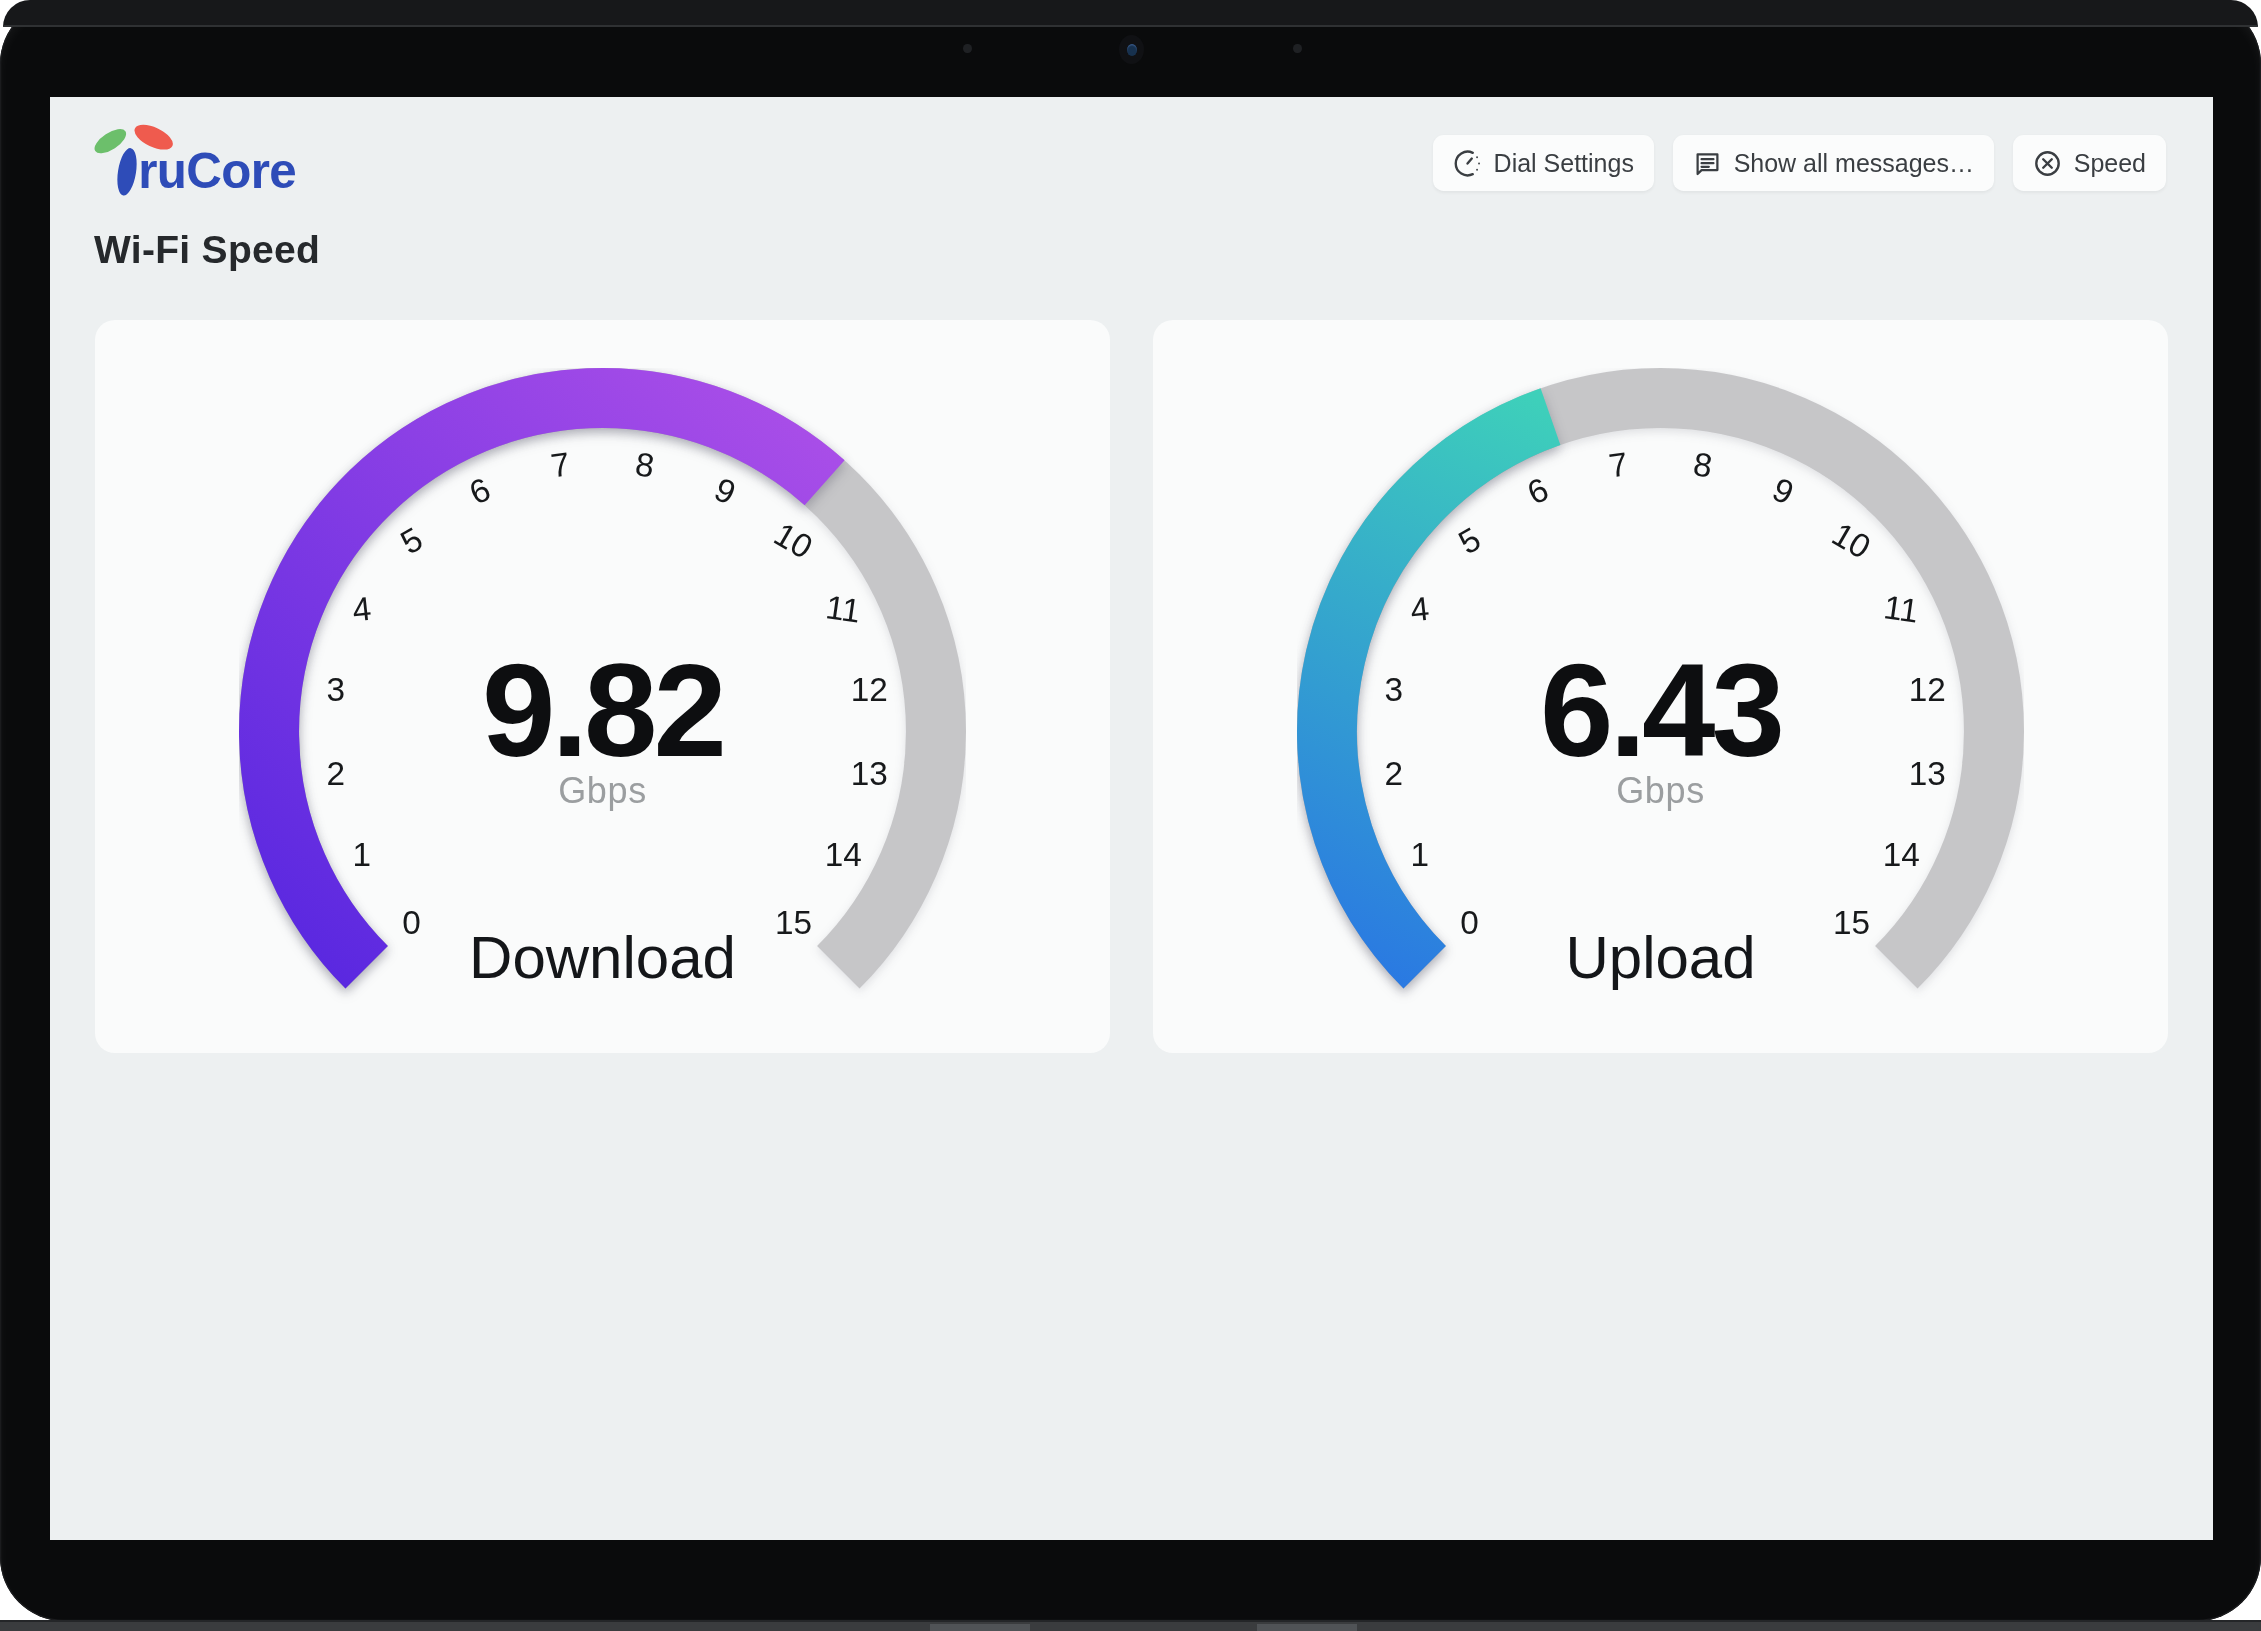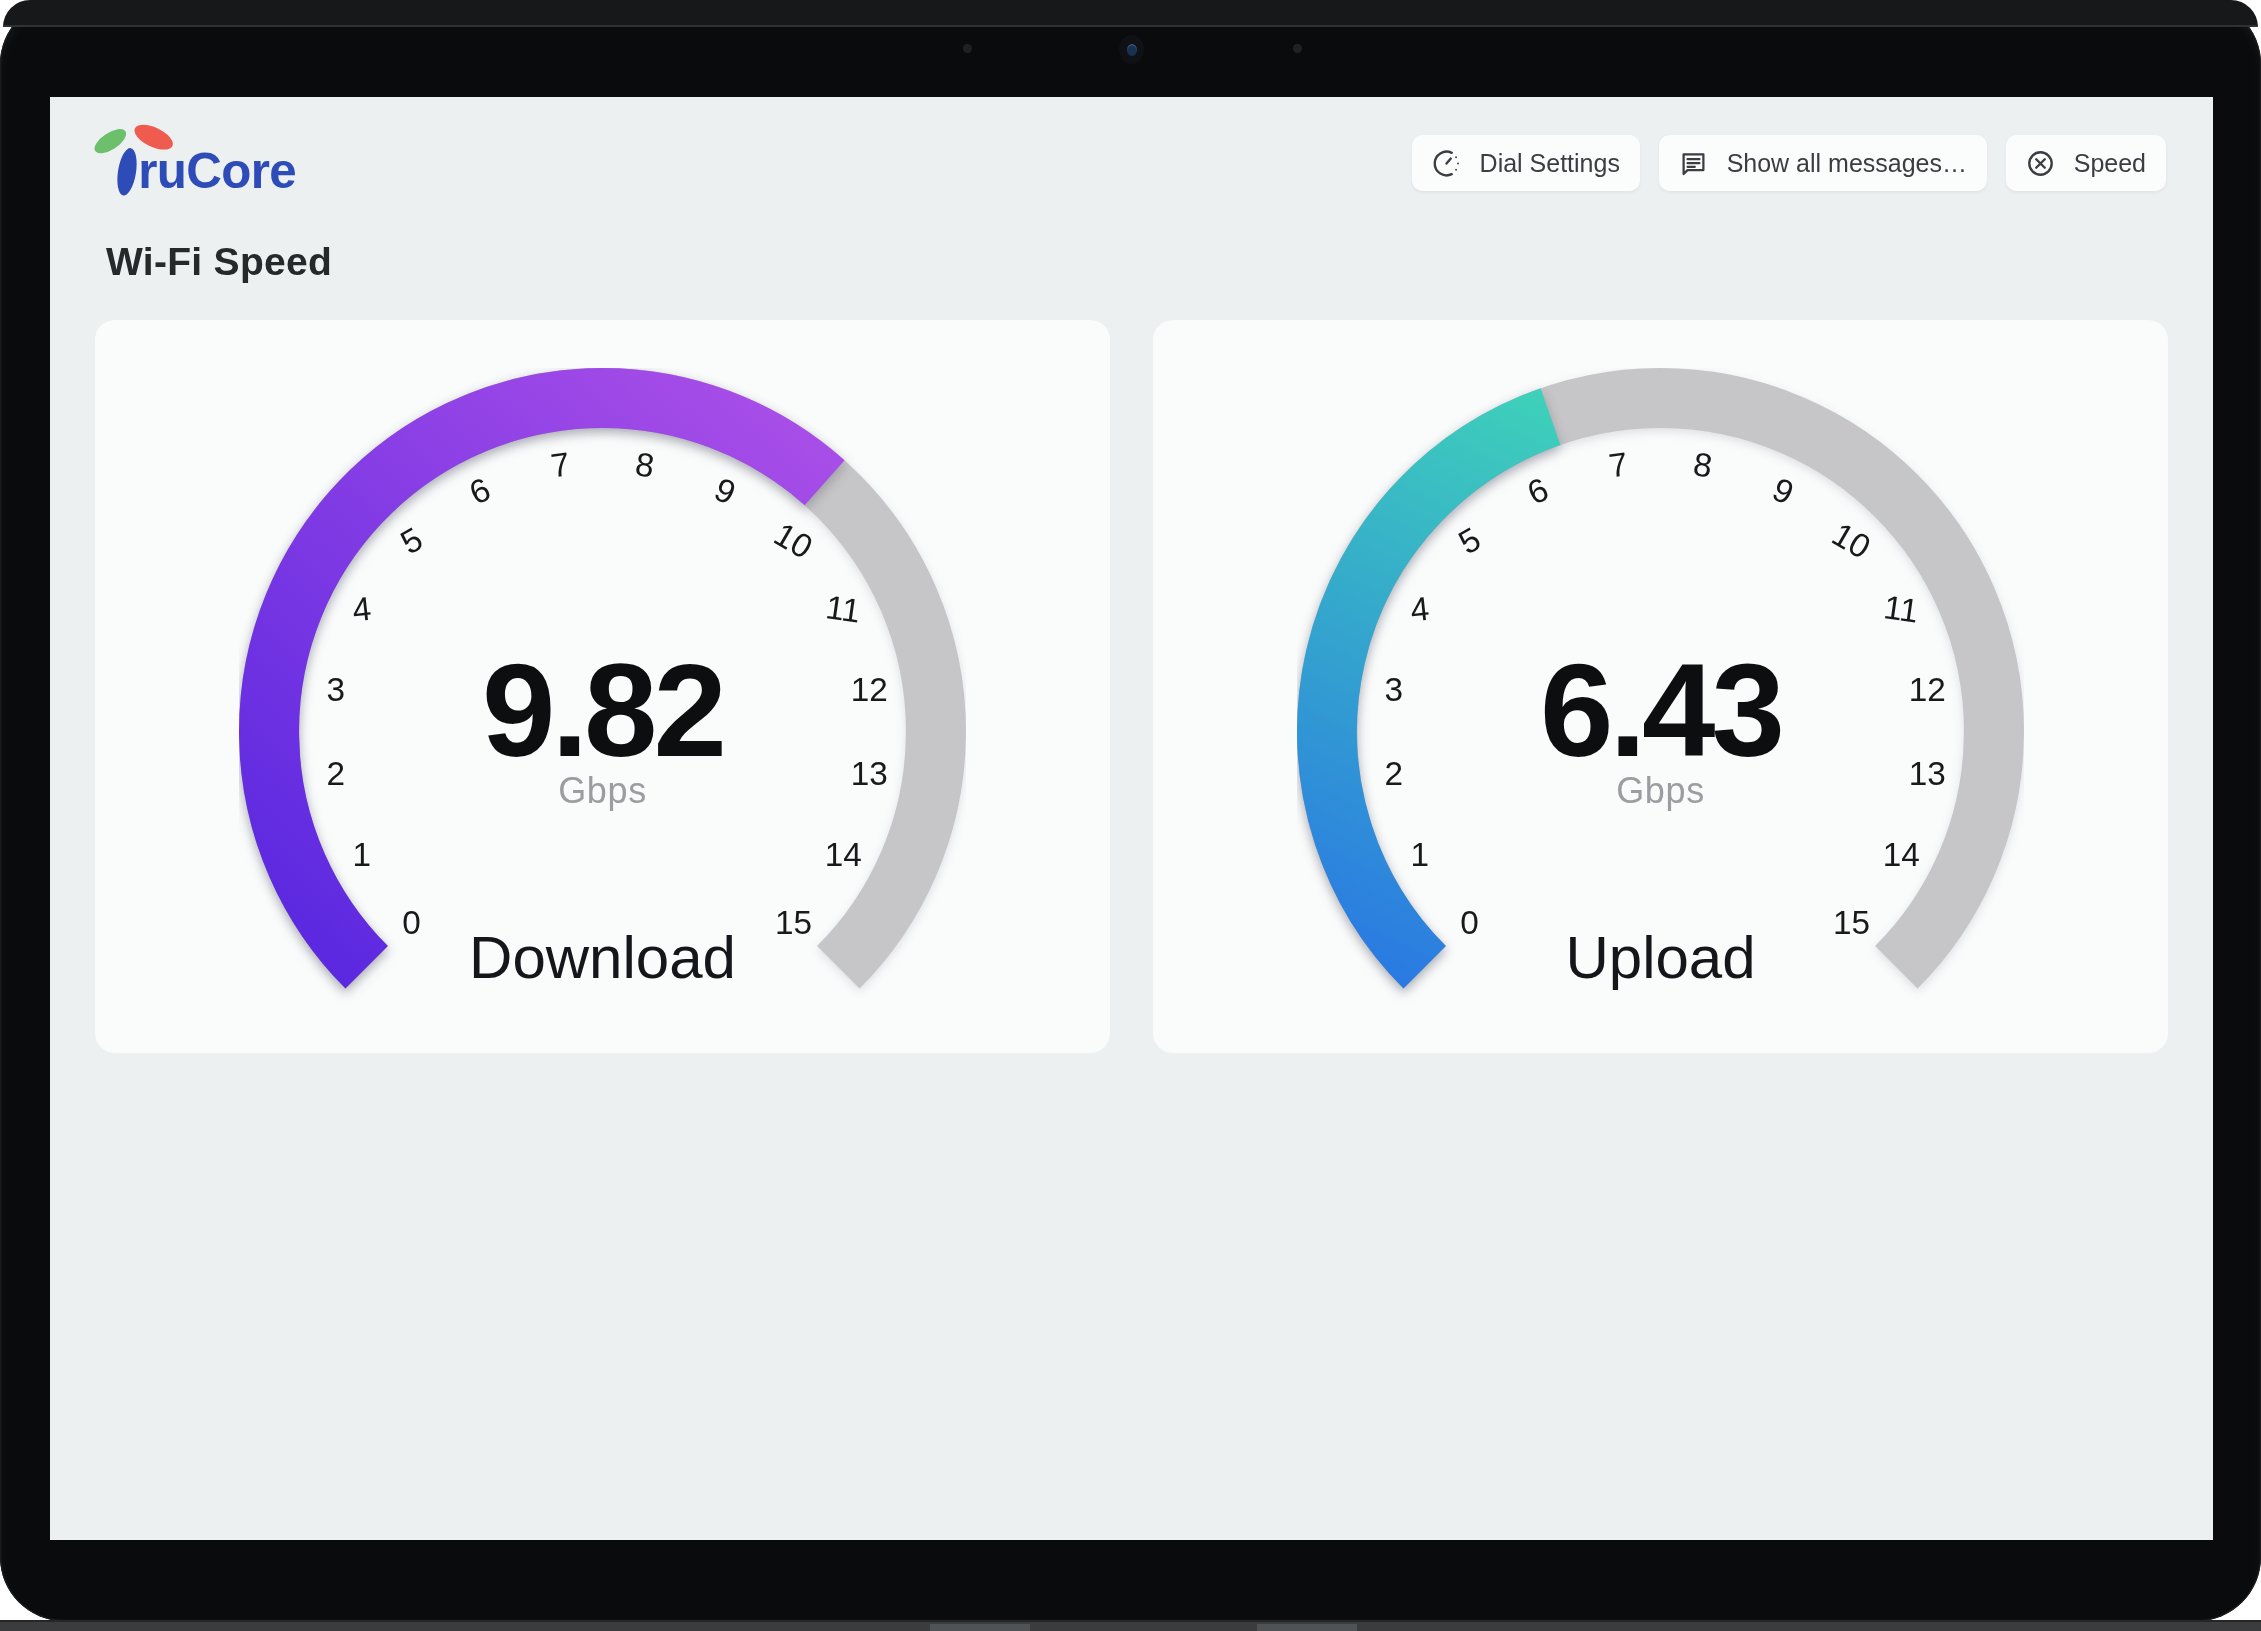--- a/index.html
+++ b/index.html
@@ -22,27 +22,27 @@
   .dock .tab{position:absolute;top:2px;height:10px;background:#505356;}
   .dock .tab.t1{left:930px;width:100px;} .dock .tab.t2{left:1257px;width:100px;}
 
   
   .screen{position:absolute;left:50px;top:97px;width:2163px;height:1443px;
     background:#edf0f1;border-radius:0;overflow:hidden;}
 
   
   .logo{position:absolute;left:35px;top:24px;width:240px;height:87px;}
   .actions{position:absolute;top:38px;right:47px;display:flex;gap:18.7px;align-items:center;}
-  .btn{display:flex;align-items:center;gap:19px;height:56px;padding:0 20px;
+  .btn{display:flex;align-items:center;gap:12px;height:56px;padding:0 20px;
     background:#fbfcfc;border:none;border-radius:10.7px;cursor:pointer;
     box-shadow:0 1.3px 3.3px rgba(0,0,0,.05);}
   .btn span{font-size:25px;color:#3a3e42;font-weight:500;white-space:nowrap;}
   .btn svg{flex:0 0 auto;}
 
-  .page-title{position:absolute;left:44px;top:131px;margin:12px;
+  .page-title{position:absolute;left:44px;top:131px;margin:0;
     font-size:39px;font-weight:700;color:#26292c;letter-spacing:0.3px;}
 
   
   .cards{position:absolute;left:45px;right:45px;top:223px;display:flex;gap:43px;}
   .card{flex:1 1 0;height:733px;background:#fafbfb;border-radius:20px;
     display:flex;justify-content:center;align-items:flex-start;}
   .card svg.gauge{margin-top:48px;}
 
   .gauge-fill{filter:drop-shadow(0 7px 9px rgba(35,35,60,.28));}
   .gauge-track{filter:drop-shadow(0 5px 7px rgba(35,35,60,.13));}

